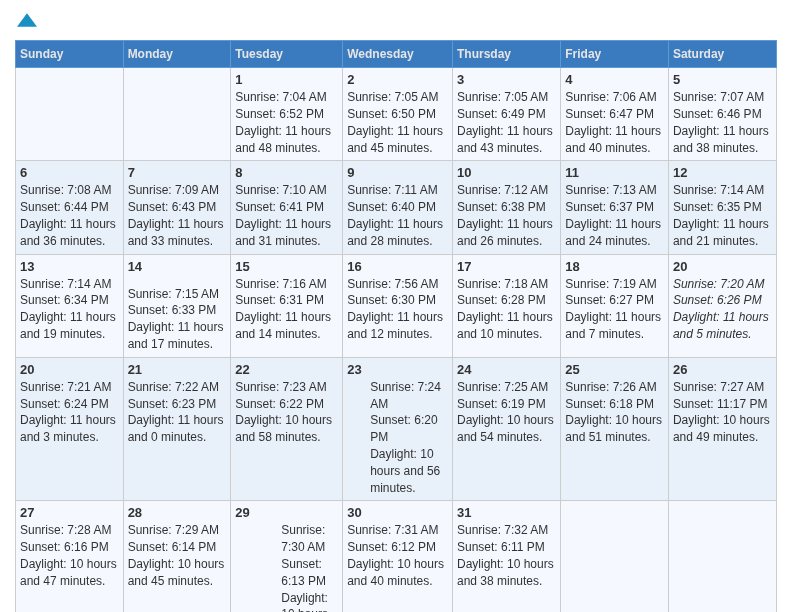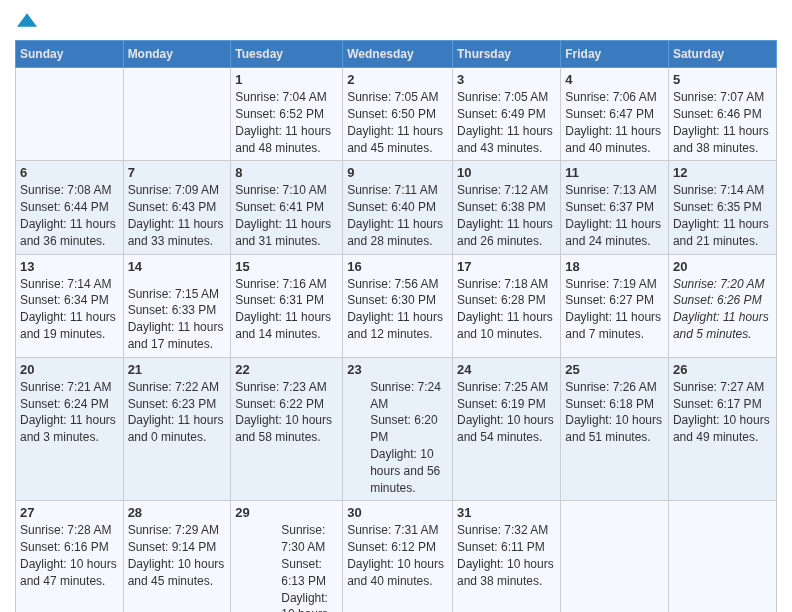--- a/index.html
+++ b/index.html
@@ -283,35 +283,35 @@
           </td>
           <td>
             <span class="day-num">25</span>
             <div class="day-info" style="white-space: pre-line;">Sunrise: 7:26 AM
 Sunset: 6:18 PM
 Daylight: 10 hours and 51 minutes.</div>
           </td>
           <td>
             <span class="day-num">26</span>
             <div class="day-info" style="white-space: pre-line;">Sunrise: 7:27 AM
-Sunset: 6:17 PM
+Sunset: 11:17 PM
 Daylight: 10 hours and 49 minutes.</div>
           </td>
         </tr>
         <tr>
           <td>
             <span class="day-num">27</span>
             <div class="day-info" style="white-space: pre-line;">Sunrise: 7:28 AM
 Sunset: 6:16 PM
 Daylight: 10 hours and 47 minutes.</div>
           </td>
           <td>
             <span class="day-num">28</span>
             <div class="day-info" style="white-space: pre-line;">Sunrise: 7:29 AM
-Sunset: 9:14 PM
+Sunset: 6:14 PM
 Daylight: 10 hours and 45 minutes.</div>
           </td>
           <td>
             <span class="day-num">29</span>
             <div class="day-info" style="white-space: pre-line; margin-left: 46px;">Sunrise: 7:30 AM
 Sunset: 6:13 PM
 Daylight: 10 hours and 43 minutes.</div>
           </td>
           <td>
             <span class="day-num">30</span>

